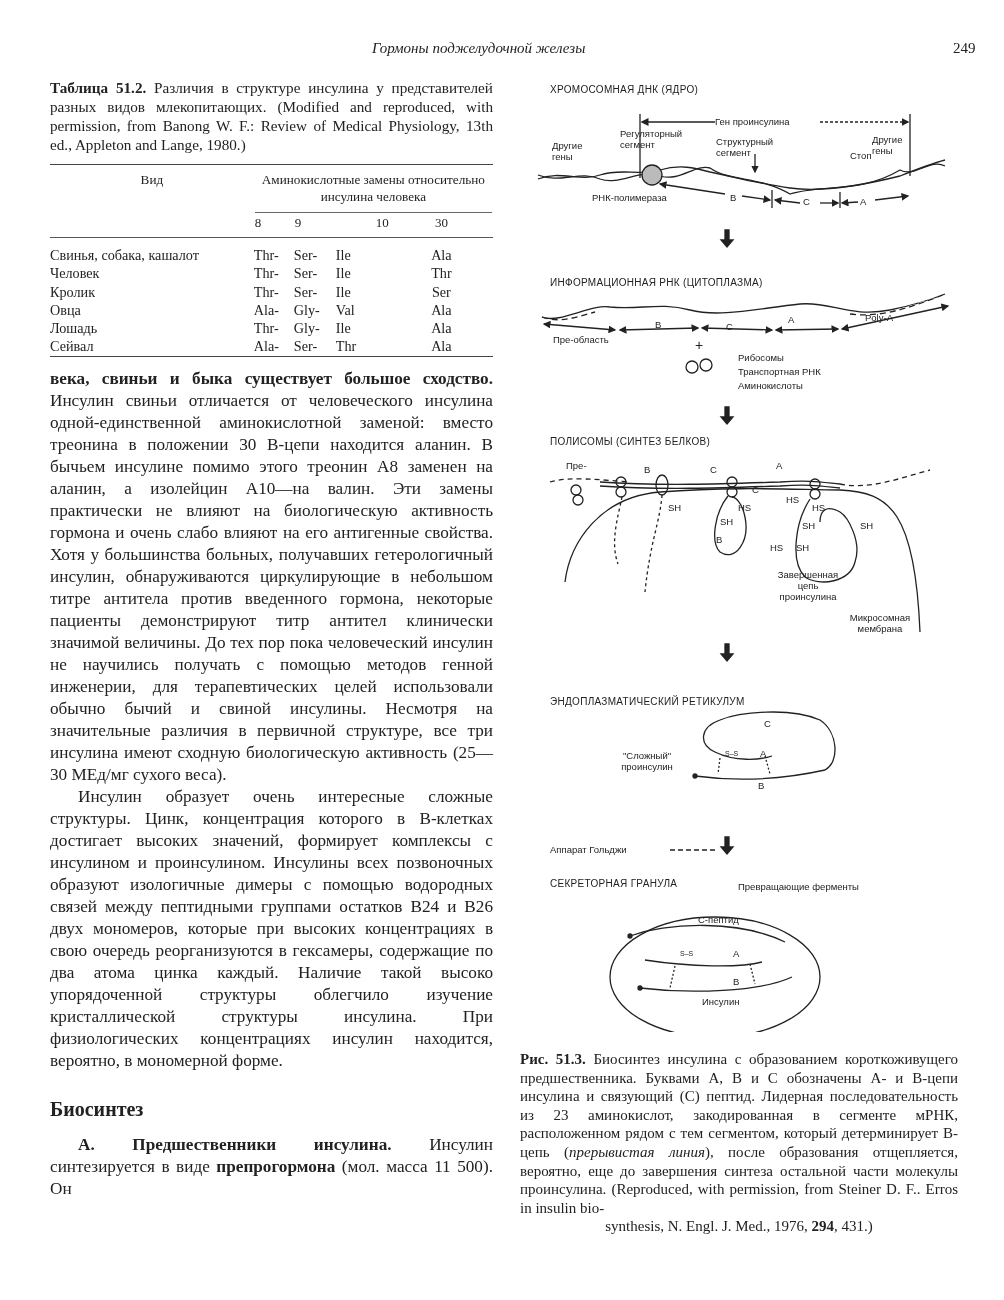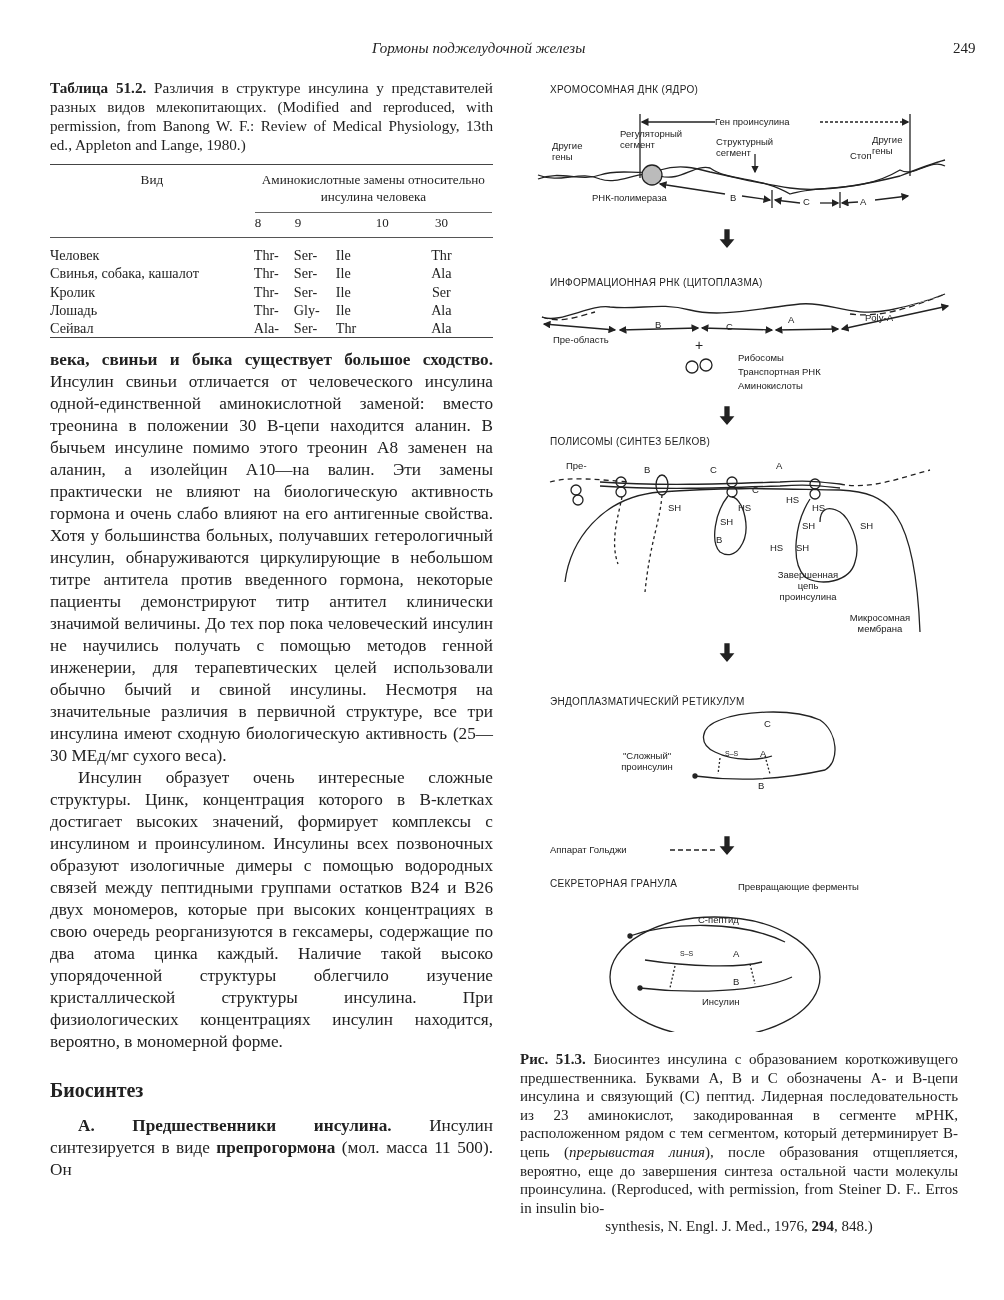--- a/index.html
+++ b/index.html
@@ -71,39 +71,46 @@
       <td class="c9">9</td>
       <td class="c10">10</td>
       <td class="c30">30</td>
     </tr>
     <tr class="mid-rule">
           <td colspan="5"></td>
         </tr>
     </tbody>
       <tbody id="table-body">
         <tr>
+          <td class="sp">Свинья, собака, кашалот</td>
+          <td class="sp">Thr-</td>
+          <td class="sp">Ser-</td>
+          <td class="sp">Ile</td>
+          <td class="sp c30">Ala</td>
+        </tr>
+        <tr>
           <td class="sp">Человек</td>
           <td class="sp">Thr-</td>
           <td class="sp">Ser-</td>
           <td class="sp">Ile</td>
           <td class="sp c30">Thr</td>
         </tr>
         <tr>
-          <td class="sp">Свинья, собака, кашалот</td>
-          <td class="sp">Thr-</td>
-          <td class="sp">Ser-</td>
-          <td class="sp">Ile</td>
-          <td class="sp c30">Ala</td>
-        </tr>
-        <tr>
           <td class="sp">Кролик</td>
           <td class="sp">Thr-</td>
           <td class="sp">Ser-</td>
           <td class="sp">Ile</td>
           <td class="sp c30">Ser</td>
+        </tr>
+        <tr>
+          <td class="sp">Овца</td>
+          <td class="sp">Ala-</td>
+          <td class="sp">Gly-</td>
+          <td class="sp">Val</td>
+          <td class="sp c30">Ala</td>
         </tr>
         <tr>
           <td class="sp">Лошадь</td>
           <td class="sp">Thr-</td>
           <td class="sp">Gly-</td>
           <td class="sp">Ile</td>
           <td class="sp c30">Ala</td>
         </tr>
         <tr>
           <td class="sp">Сейвал</td>
@@ -275,14 +282,14 @@
   <div class="fig-head" style="left:30px;top:806px;">СЕКРЕТОРНАЯ ГРАНУЛА</div>
   <div class="fig-text" style="left:178px;top:842px;">С-пептид</div>
   <div class="fig-text" style="left:160px;top:876px;font-size:7px;">S–S</div>
   <div class="fig-text" style="left:213px;top:876px;">A</div>
   <div class="fig-text" style="left:213px;top:904px;">B</div>
   <div class="fig-text" style="left:182px;top:924px;">Инсулин</div>
 </div>
 
 <div class="fig-caption">
   <div><b>Рис. 51.3.</b><span> Биосинтез инсулина с образованием короткоживущего предшественника. Буквами А, В и С обозначены А- и В-цепи инсулина и связующий (С) пептид. Лидерная последовательность из 23 аминокислот, закодированная в сегменте мРНК, расположенном рядом с тем сегментом, который детерминирует В-цепь (</span><i>прерывистая линия</i><span>), после образования отщепляется, вероятно, еще до завершения синтеза остальной части молекулы проинсулина. (Reproduced, with permission, from Steiner D. F.. Erros in insulin bio-</span></div>
-  <div class="last"><span>synthesis, N. Engl. J. Med., 1976, </span><b>294</b><span>, 848.)</span></div>
+  <div class="last"><span>synthesis, N. Engl. J. Med., 1976, </span><b>294</b><span>, 431.)</span></div>
 </div>
 
 </body></html>

